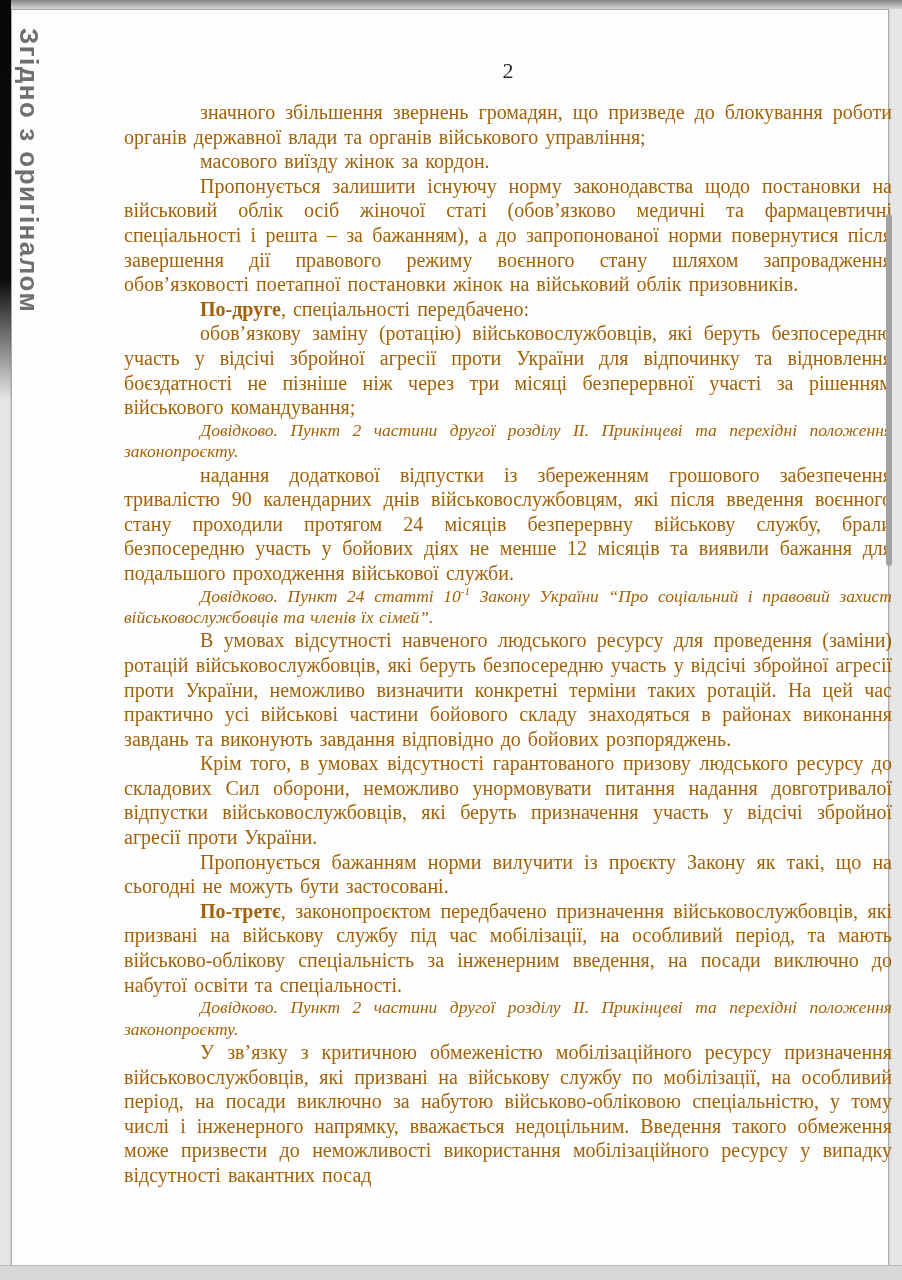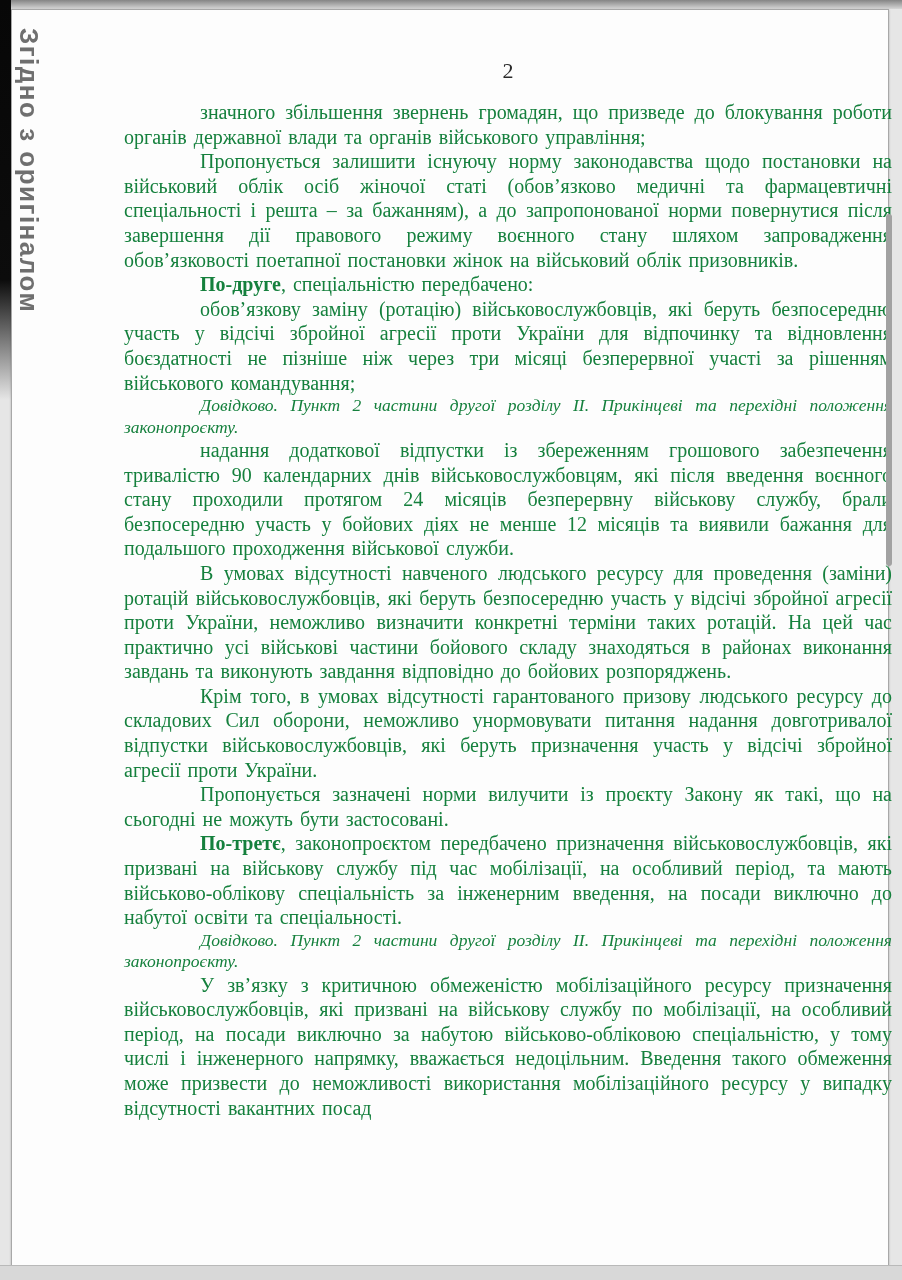--- a/index.html
+++ b/index.html
@@ -61,21 +61,21 @@
   .page-number {
     position: absolute; left: 112px; top: 48px;
     width: 768px;
     text-align: center;
     font-size: 22px;
     color: #2a2a2a;
   }
   .content {
     position: absolute; left: 112px; top: 90px;
     width: 768px;
-    color: #15803d;
+    color: #a16207;
     font-size: 20px;
     line-height: 24.6px;
     text-align: justify;
     word-spacing: 2px;
   }
   .para {
     margin: 0;
     text-indent: 76px;
   }
   .para b { font-weight: bold; }
@@ -98,37 +98,39 @@
   <div class="band-top"></div>
 
   <div class="page">
 
     <div class="page-number">2</div>
 
     <div class="content">
 
       <p class="para">значного збільшення звернень громадян, що призведе до блокування роботи органів державної влади та органів військового управління;</p>
 
+      <p class="para">масового виїзду жінок за кордон.</p>
 
       <p class="para">Пропонується залишити існуючу норму законодавства щодо постановки на військовий облік осіб жіночої статі (обов’язково медичні та фармацевтичні спеціальності і решта – за бажанням), а до запропонованої норми повернутися після завершення дії правового режиму воєнного стану шляхом запровадження обов’язковості поетапної постановки жінок на військовий облік призовників.</p>
 
-      <p class="para"><b>По-друге</b><span>, спеціальністю передбачено:</span></p>
+      <p class="para"><b>По-друге</b><span>, спеціальності передбачено:</span></p>
 
       <p class="para">обов’язкову заміну (ротацію) військовослужбовців, які беруть безпосередню участь у відсічі збройної агресії проти України для відпочинку та відновлення боєздатності не пізніше ніж через три місяці безперервної участі за рішенням військового командування;</p>
 
       <p class="para note">Довідково. Пункт 2 частини другої розділу ІІ. Прикінцеві та перехідні положення законопроєкту.</p>
 
       <p class="para">надання додаткової відпустки із збереженням грошового забезпечення тривалістю 90 календарних днів військовослужбовцям, які після введення воєнного стану проходили протягом 24 місяців безперервну військову службу, брали безпосередню участь у бойових діях не менше 12 місяців та виявили бажання для подальшого проходження військової служби.</p>
 
+      <p class="para note"><span>Довідково. Пункт 24 статті 10</span><sup>-1</sup><span> Закону України “Про соціальний і правовий захист військовослужбовців та членів їх сімей”.</span></p>
 
       <p class="para">В умовах відсутності навченого людського ресурсу для проведення (заміни) ротацій військовослужбовців, які беруть безпосередню участь у відсічі збройної агресії проти України, неможливо визначити конкретні терміни таких ротацій. На цей час практично усі військові частини бойового складу знаходяться в районах виконання завдань та виконують завдання відповідно до бойових розпоряджень.</p>
 
       <p class="para">Крім того, в умовах відсутності гарантованого призову людського ресурсу до складових Сил оборони, неможливо унормовувати питання надання довготривалої відпустки військовослужбовців, які беруть призначення участь у відсічі збройної агресії проти України.</p>
 
-      <p class="para">Пропонується зазначені норми вилучити із проєкту Закону як такі, що на сьогодні не можуть бути застосовані.</p>
+      <p class="para">Пропонується бажанням норми вилучити із проєкту Закону як такі, що на сьогодні не можуть бути застосовані.</p>
 
       <p class="para"><b>По-третє</b><span>, законопроєктом передбачено призначення військовослужбовців, які призвані на військову службу під час мобілізації, на особливий період, та мають військово-облікову спеціальність за інженерним введення, на посади виключно до набутої освіти та спеціальності.</span></p>
 
       <p class="para note">Довідково. Пункт 2 частини другої розділу ІІ. Прикінцеві та перехідні положення законопроєкту.</p>
 
       <p class="para">У зв’язку з критичною обмеженістю мобілізаційного ресурсу призначення військовослужбовців, які призвані на військову службу по мобілізації, на особливий період, на посади виключно за набутою військово-обліковою спеціальністю, у тому числі і інженерного напрямку, вважається недоцільним. Введення такого обмеження може призвести до неможливості використання мобілізаційного ресурсу у випадку відсутності вакантних посад</p>
 
     </div>
   </div>
 

